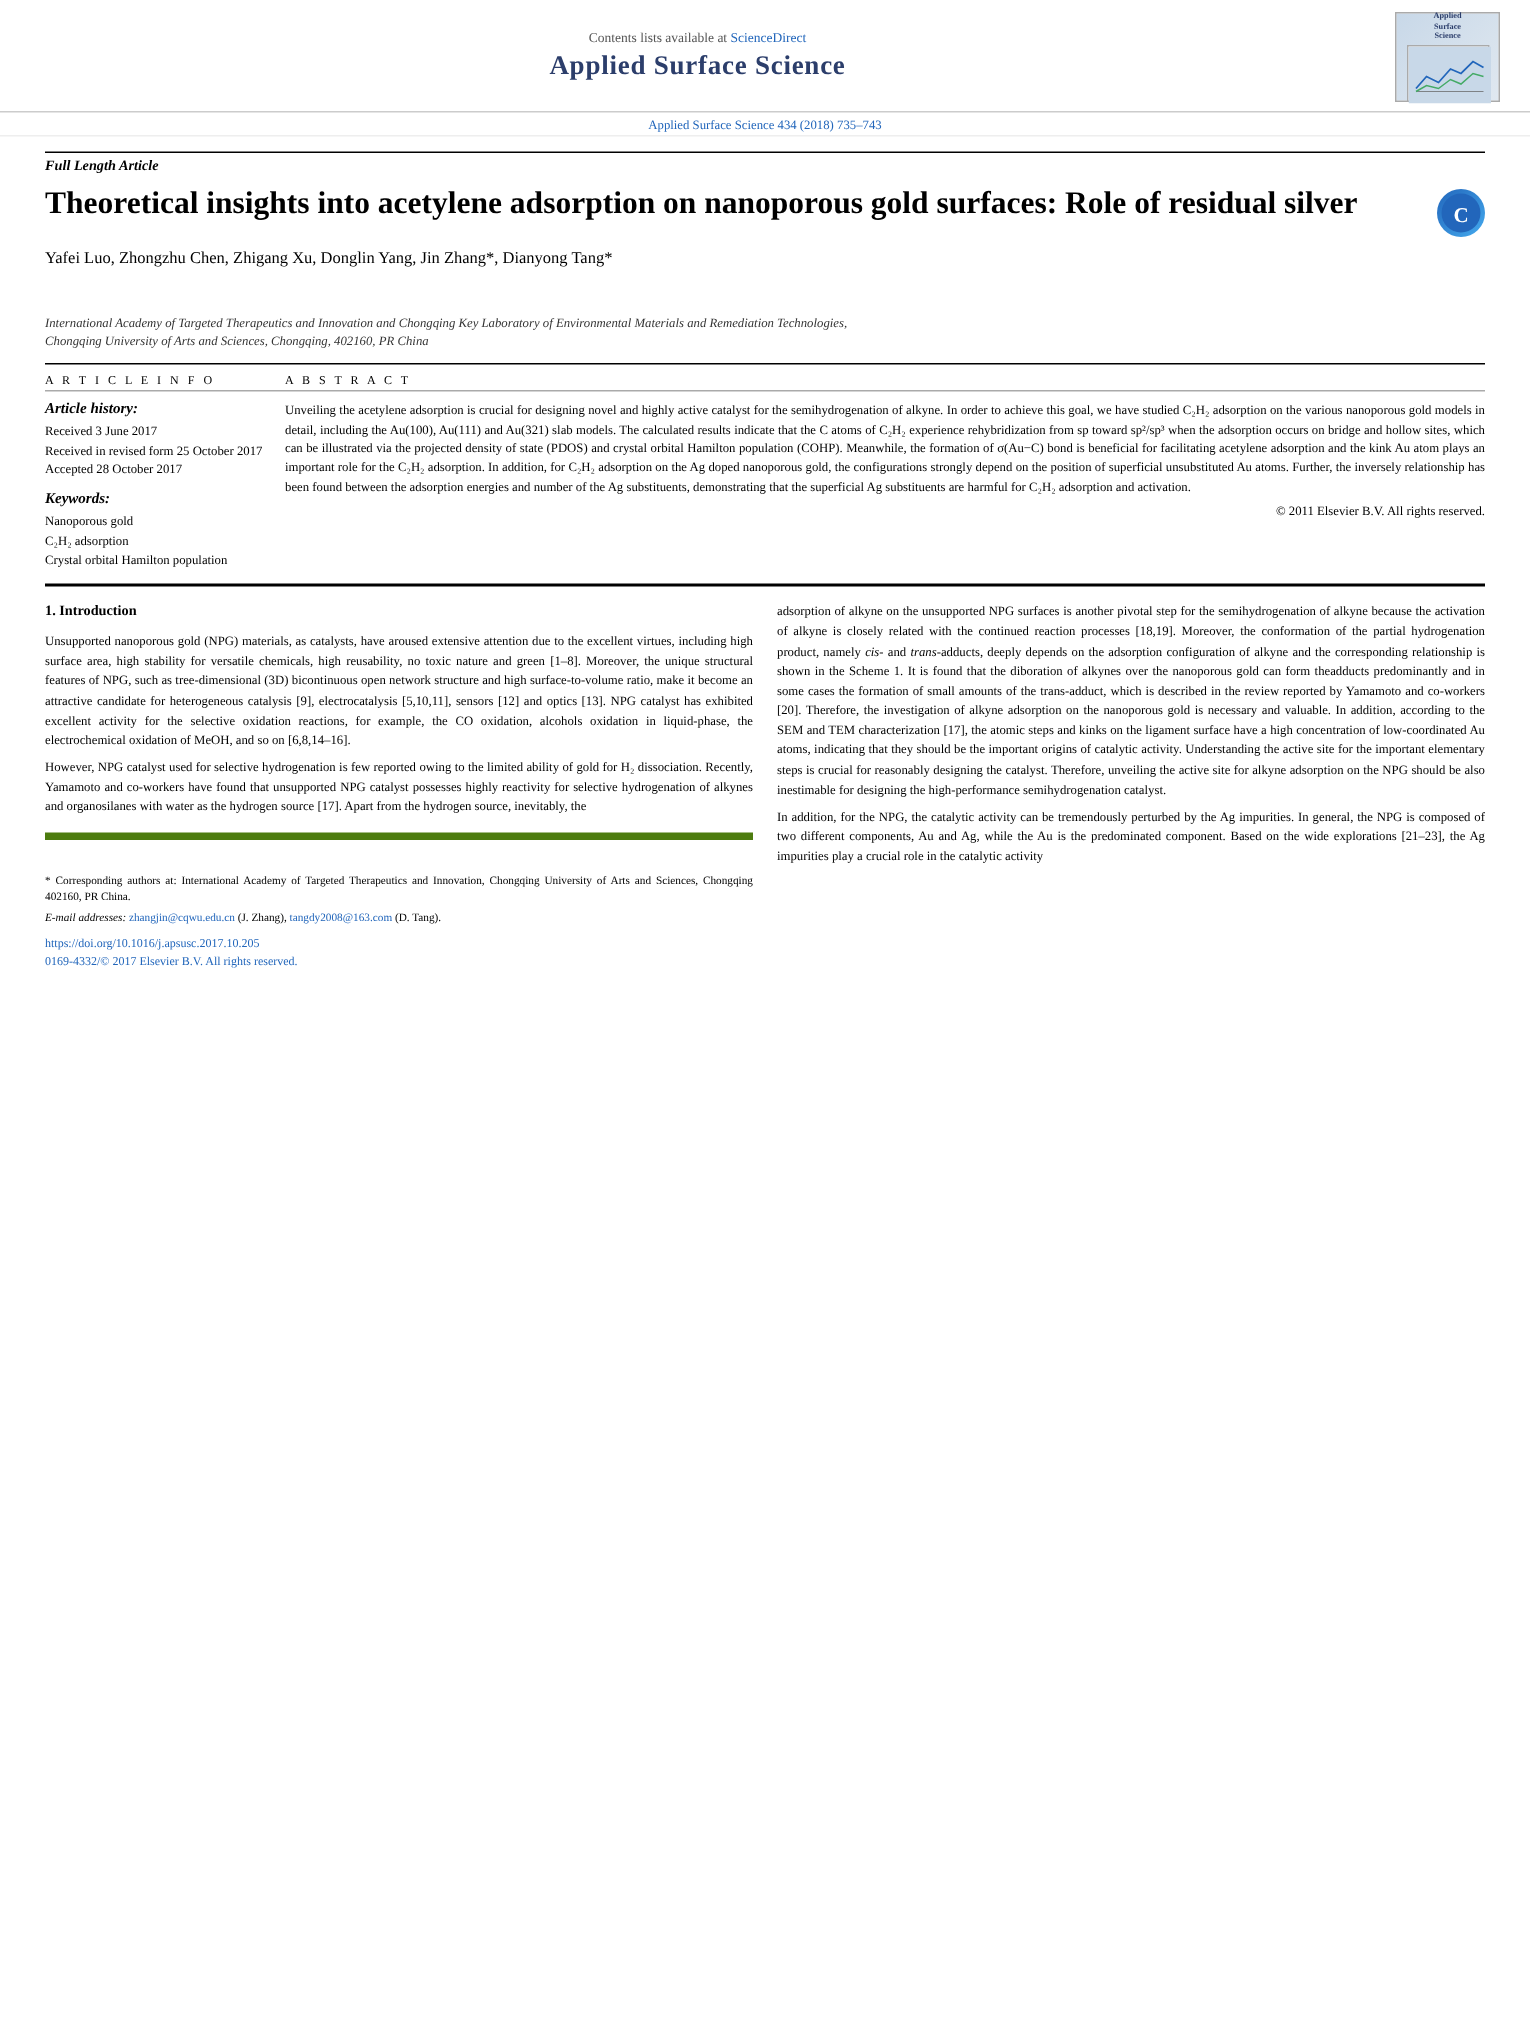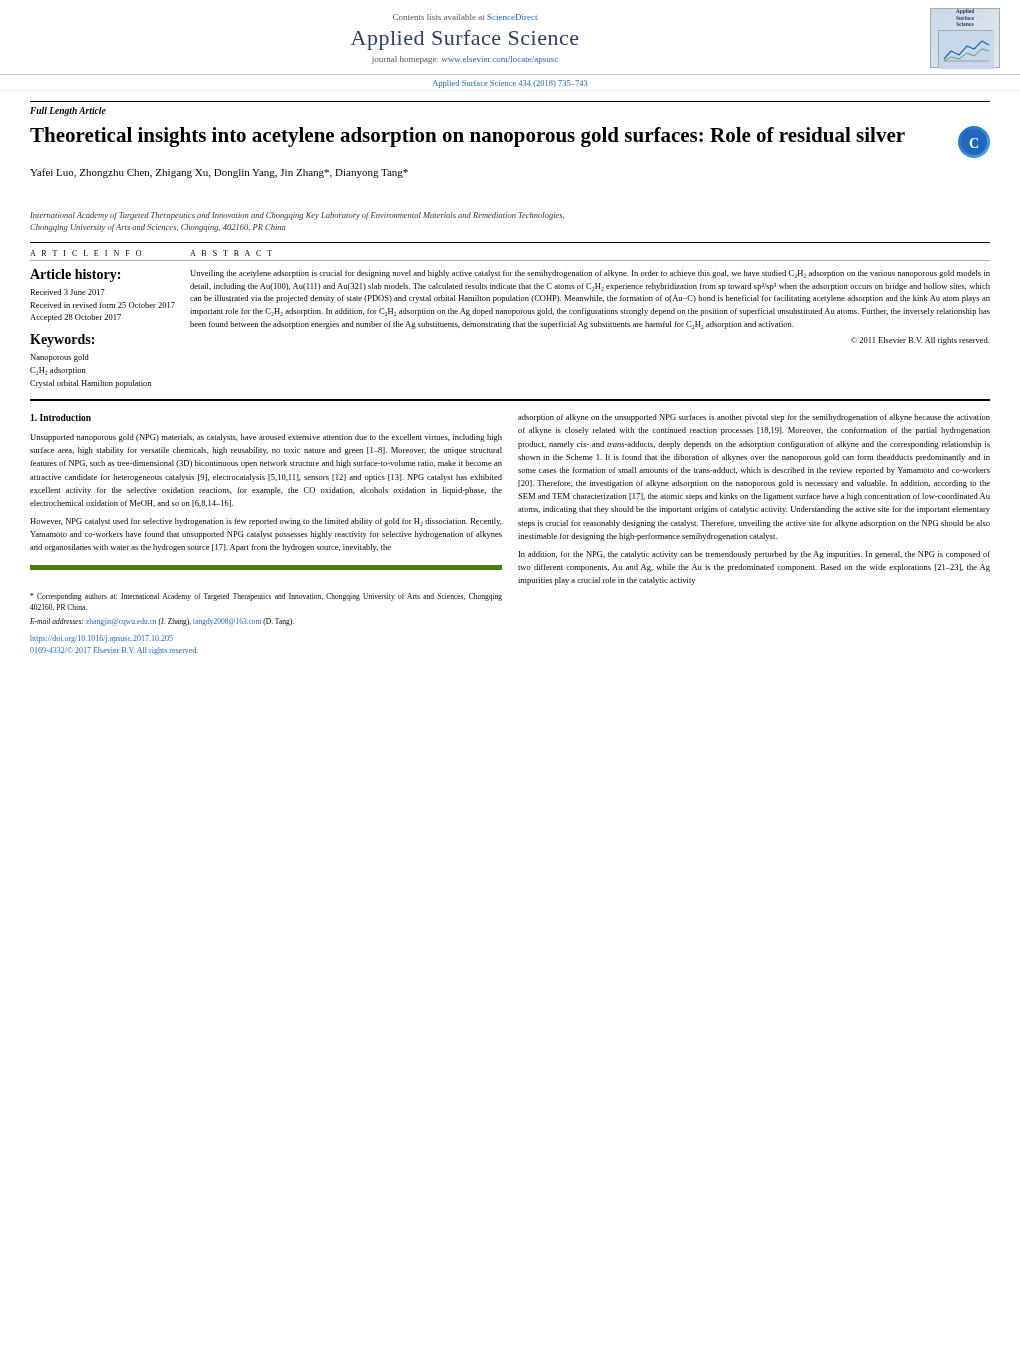--- a/index.html
+++ b/index.html
@@ -47,22 +47,22 @@
     .header-center {
       flex: 1;
       text-align: center;
     }
     .sciencedirect-line {
       font-size: 9px;
       color: #555;
       margin-bottom: 3px;
     }
     .journal-title-header {
-      font-size: 22px;
-      font-weight: normal;
+      font-size: 18px;
+      font-weight: bold;
       color: #2c3e6b;
       letter-spacing: 0.5px;
       margin-bottom: 3px;
     }
     .journal-homepage {
       font-size: 9px;
       color: #555;
     }
     .header-right {
       width: 90px;
@@ -190,21 +190,22 @@
       font-size: 8px;
       letter-spacing: 2px;
       font-weight: normal;
       color: #000;
       border-bottom: 1px solid #aaa;
       padding-bottom: 2px;
       margin-bottom: 6px;
     }
 
     .info-subsection-title {
-      font-size: 14px;
+      font-size: 10px;
+      font-style: italic;
       font-weight: bold;
       color: #000;
       margin-bottom: 3px;
     }
     .info-date {
       font-size: 8.5px;
       color: #000;
       line-height: 1.5;
     }
 
@@ -290,24 +291,20 @@
 
 <div class="page">
 
   <div class="journal-header">
     <div class="header-center">
       <div class="sciencedirect-line">
         <span>Contents lists available at</span>
         <span class="blue" style="cursor:pointer;">ScienceDirect</span>
       </div>
       <div class="journal-title-header">Applied Surface Science</div>
-      <div class="journal-homepage">
-        <span>journal homepage:</span>
-        <span class="blue" style="cursor:pointer;">www.elsevier.com/locate/apsusc</span>
-      </div>
     </div>
     <div class="header-right">
       <div class="journal-thumb">
         <div class="thumb-title">Applied<br>Surface<br>Science</div>
         <div class="thumb-img">
           <svg viewBox="0 0 55 38" width="55" height="38">
             <rect fill="#c8d8e8" width="55" height="38"></rect>
             <line x1="5" y1="30" x2="50" y2="30" stroke="#666" stroke-width="0.5"></line>
             <polyline points="5,28 12,20 20,24 28,15 35,18 43,10 50,14" fill="none" stroke="#2266bb" stroke-width="1.2"></polyline>
             <polyline points="5,30 12,26 20,28 28,22 35,25 43,18 50,20" fill="none" stroke="#44aa66" stroke-width="1"></polyline>

